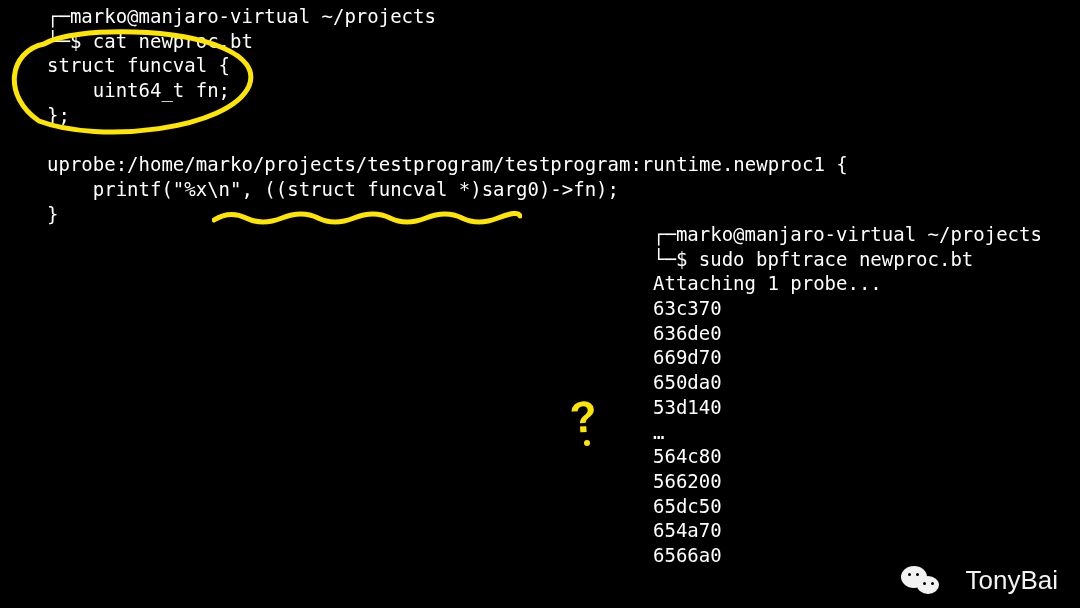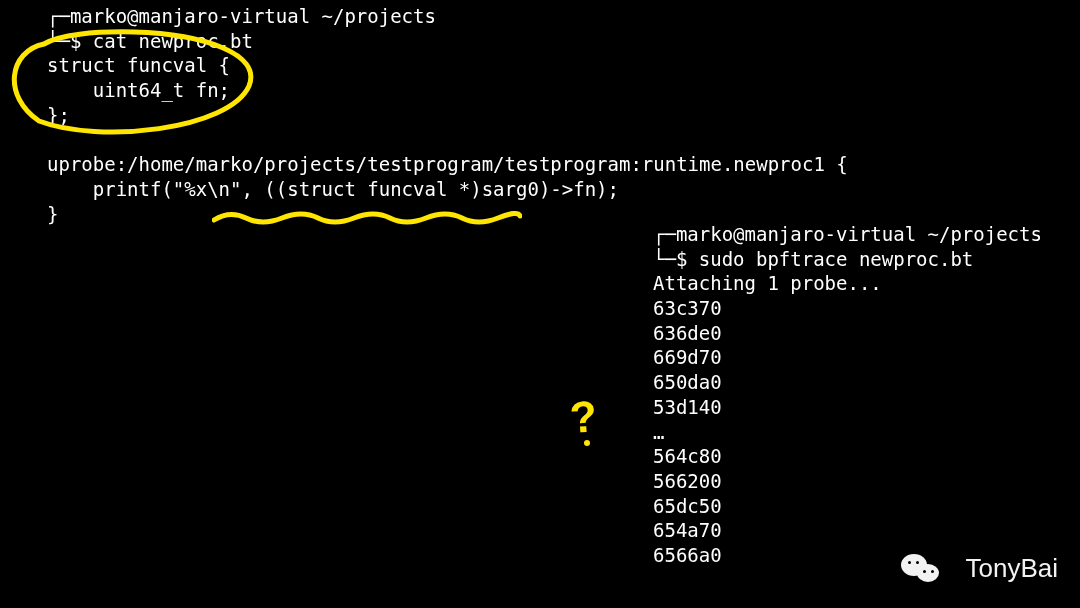--- a/index.html
+++ b/index.html
@@ -70,21 +70,21 @@
     width: 6px;
     height: 6px;
     background: #ffe600;
     border-radius: 50%;
   }
 
   
   .watermark {
     position: absolute;
     right: 22px;
-    bottom: 22px;
+    bottom: 10px;
     color: #fff;
     font-family: "Helvetica Neue", Arial, sans-serif;
     font-size: 26px;
     display: flex;
     align-items: center;
     gap: 25px;
     opacity: 0.95;
   }
   .wechat-icon {
     width: 40px;

